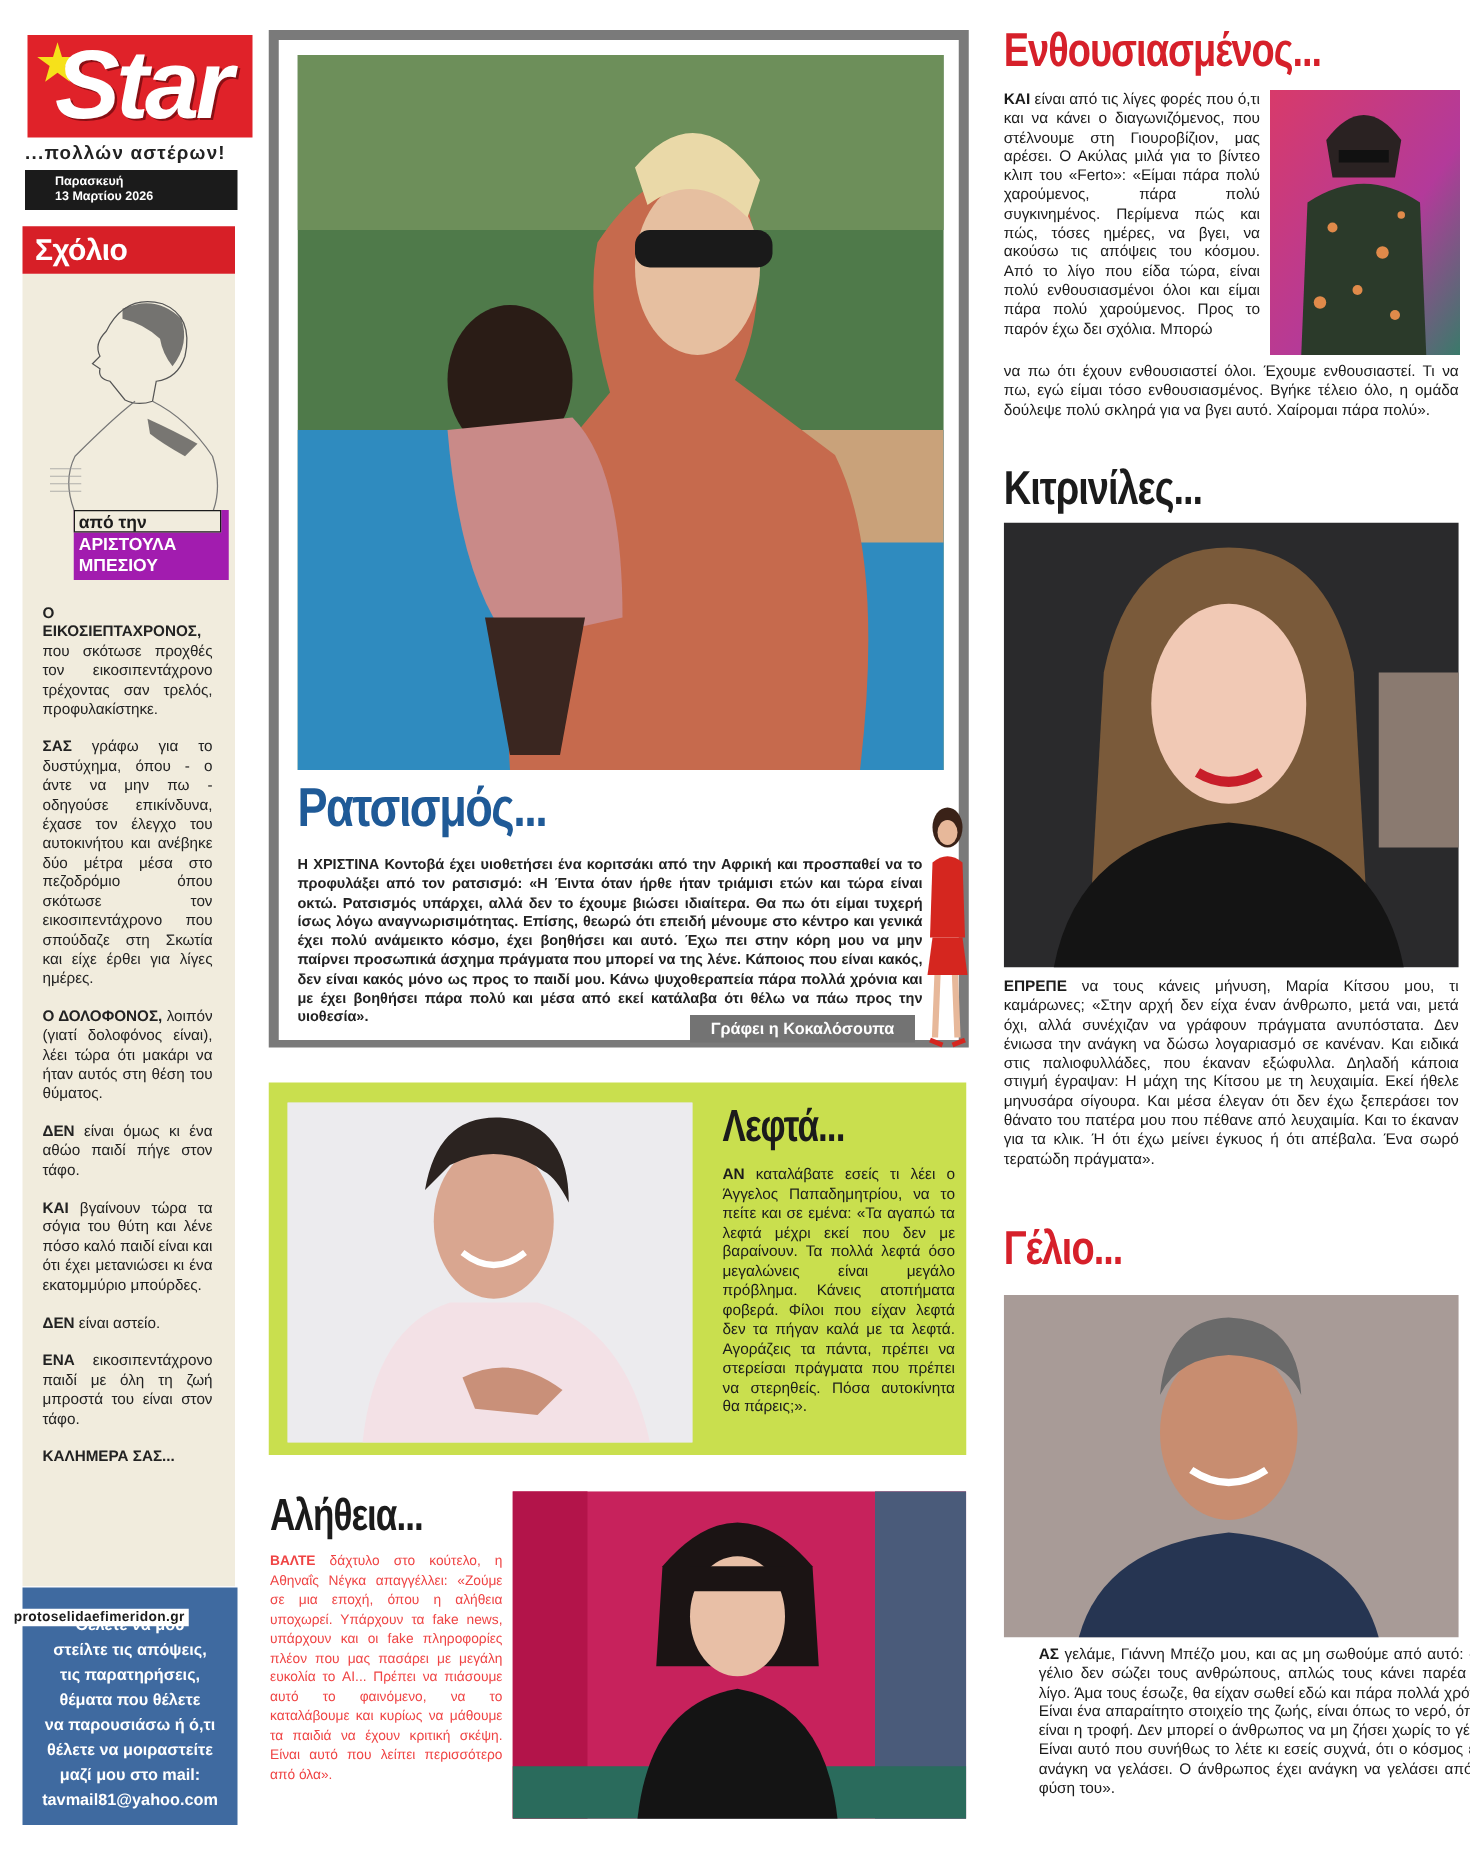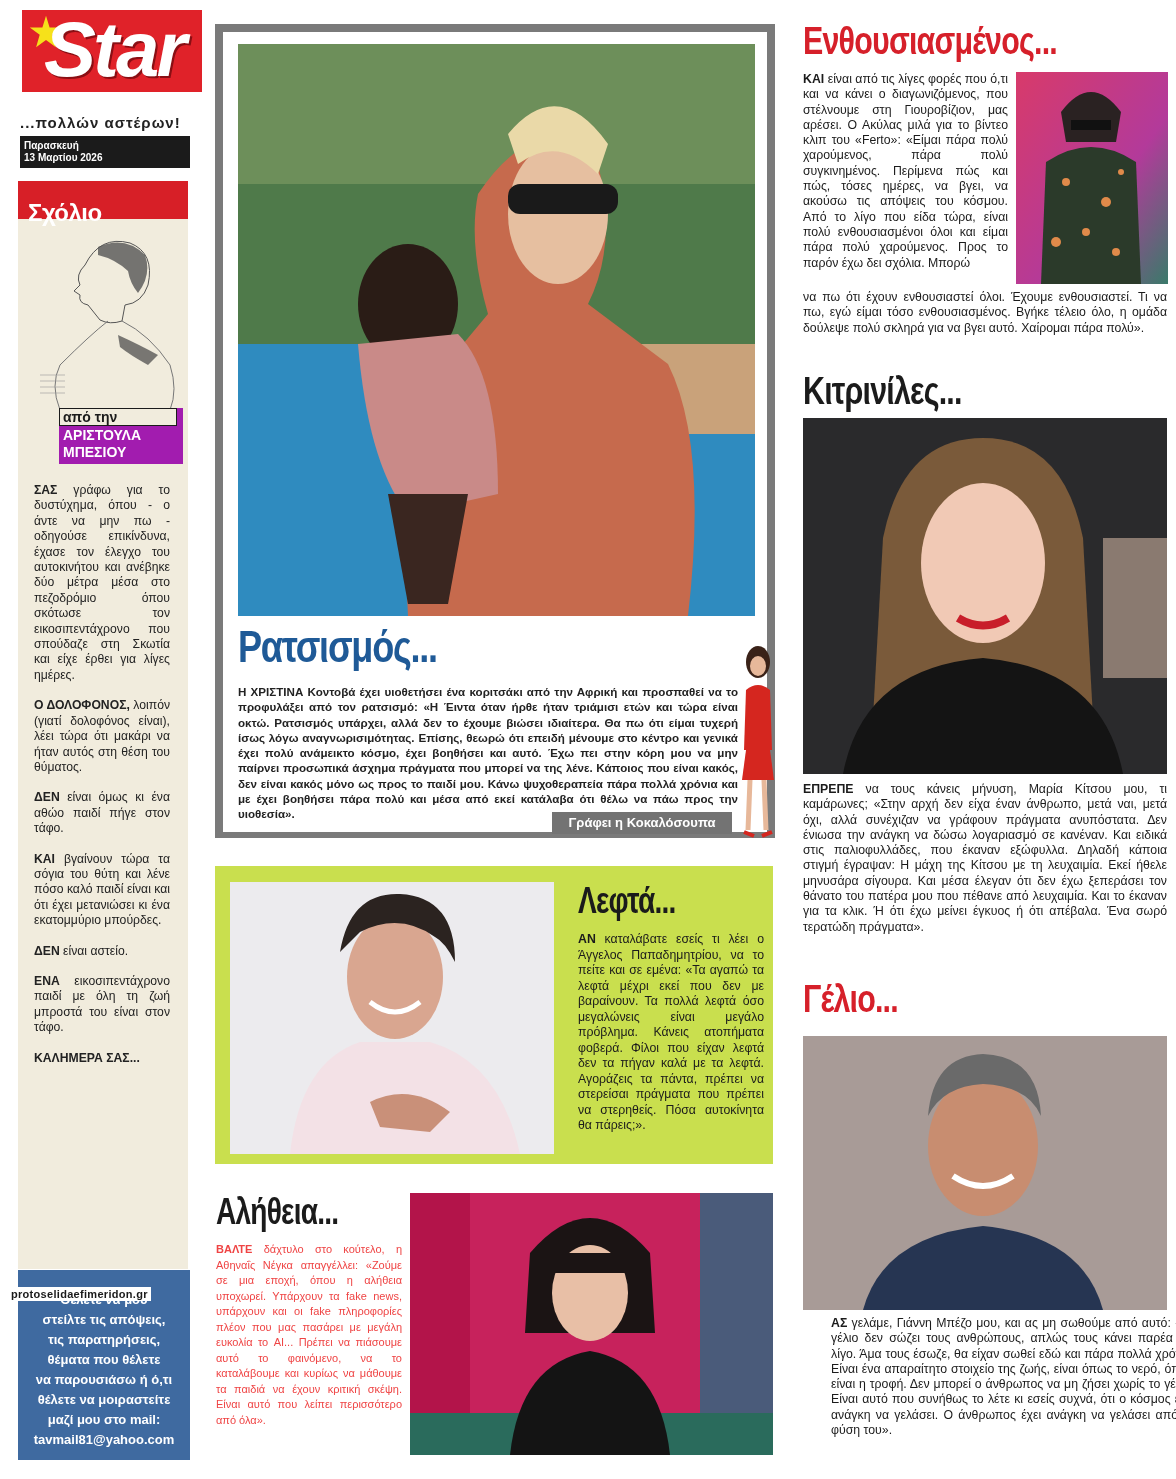--- a/index.html
+++ b/index.html
@@ -1,26 +1,26 @@
 <!DOCTYPE html>
 <html><head>
 <meta charset="utf-8">
 <style>
   * { box-sizing: border-box; margin: 0; padding: 0; }
   html, body { width: 1176px; height: 1479px; background: #ffffff; overflow: hidden; }
   body { position: relative; font-family: "Liberation Sans", sans-serif; color: #1a1a1a; }
   .abs { position: absolute; }
 
   
-  .logo { left: 22px; top: 10px; width: 180px; height: 82px; background: #e02229; overflow: hidden; }
+  .logo { left: 22px; top: 28px; width: 180px; height: 82px; background: #e02229; overflow: hidden; }
   .logo-text { position: absolute; left: 22px; top: -6px; font: italic bold 78px "Liberation Sans", sans-serif; color: #fff; letter-spacing: -3px; text-shadow: 2px 2px 0 #8a0f14; }
   .logo-star { position: absolute; left: 6px; top: 4px; width: 36px; height: 36px; }
   .tagline { left: 20px; top: 114px; font: bold 15px "Liberation Sans", sans-serif; letter-spacing: 1px; color: #222; }
-  .datebar { left: 20px; top: 136px; width: 170px; height: 32px; background: #1b1b1b; color: #fff; font: bold 10px "Liberation Sans", sans-serif; padding: 4px 4px; line-height: 12px; }
-  .scholio-head { left: 18px; top: 181px; width: 170px; height: 38px; background: #d71f27; color: #fff; font: bold 24px "Liberation Sans Narrow", "Liberation Sans", sans-serif; padding: 18px 10px; letter-spacing: -0.5px; transform-origin: left; }
+  .datebar { left: 20px; top: 136px; width: 170px; height: 32px; background: #1b1b1b; color: #fff; font: bold 10px "Liberation Sans", sans-serif; padding: 4px 24px; line-height: 12px; }
+  .scholio-head { left: 18px; top: 181px; width: 170px; height: 38px; background: #d71f27; color: #fff; font: bold 24px "Liberation Sans Narrow", "Liberation Sans", sans-serif; padding: 6px 10px; letter-spacing: -0.5px; transform-origin: left; }
   .scholio-panel { left: 18px; top: 219px; width: 170px; height: 1050px; background: #f1ecdd; }
   .sketch { left: 30px; top: 225px; width: 150px; height: 190px; }
   .author-box { left: 59px; top: 408px; width: 124px; height: 56px; background: #a21caf; }
   .author-pre { position: absolute; left: 0; top: 0; width: 118px; height: 18px; background: #f1ecdd; border: 1px solid #1b1b1b; font: bold 14px "Liberation Sans", sans-serif; color: #1b1b1b; padding-left: 3px; line-height: 16px; }
   .author-name { position: absolute; left: 4px; top: 19px; color: #fff; font: bold 14px "Liberation Sans", sans-serif; line-height: 17px; }
   .col-text { left: 34px; top: 483px; width: 136px; font-size: 12.2px; line-height: 15.4px; text-align: justify; color: #222; }
   .col-text p { margin-bottom: 15px; }
   .col-text b { font-weight: bold; }
   .contact-box { left: 18px; top: 1270px; width: 172px; height: 190px; background: #3f6aa0; color: #fff; text-align: center; font: bold 13px "Liberation Sans", sans-serif; line-height: 20px; padding-top: 20px; }
   .watermark { left: 8px; top: 1287px; background: #fff; color: #1a1a1a; font: bold 11px "Liberation Sans", sans-serif; padding: 1px 3px; letter-spacing: 0.3px; }
@@ -89,20 +89,21 @@
 
 <div class="abs author-box">
   <div class="author-pre">από την</div>
   <div class="author-name">
     <div>ΑΡΙΣΤΟΥΛΑ</div>
     <div>ΜΠΕΣΙΟΥ</div>
   </div>
 </div>
 
 <div class="abs col-text">
+  <p><b>Ο ΕΙΚΟΣΙΕΠΤΑΧΡΟΝΟΣ,</b><span> που σκότωσε προχθές τον εικοσιπεντάχρονο τρέχοντας σαν τρελός, προφυλακίστηκε.</span></p>
   <p><b>ΣΑΣ</b><span> γράφω για το δυστύχημα, όπου - ο άντε να μην πω - οδηγούσε επικίνδυνα, έχασε τον έλεγχο του αυτοκινήτου και ανέβηκε δύο μέτρα μέσα στο πεζοδρόμιο όπου σκότωσε τον εικοσιπεντάχρονο που σπούδαζε στη Σκωτία και είχε έρθει για λίγες ημέρες.</span></p>
   <p><b>Ο ΔΟΛΟΦΟΝΟΣ,</b><span> λοιπόν (γιατί δολοφόνος είναι), λέει τώρα ότι μακάρι να ήταν αυτός στη θέση του θύματος.</span></p>
   <p><b>ΔΕΝ</b><span> είναι όμως κι ένα αθώο παιδί πήγε στον τάφο.</span></p>
   <p><b>ΚΑΙ</b><span> βγαίνουν τώρα τα σόγια του θύτη και λένε πόσο καλό παιδί είναι και ότι έχει μετανιώσει κι ένα εκατομμύριο μπούρδες.</span></p>
   <p><b>ΔΕΝ</b><span> είναι αστείο.</span></p>
   <p><b>ΕΝΑ</b><span> εικοσιπεντάχρονο παιδί με όλη τη ζωή μπροστά του είναι στον τάφο.</span></p>
   <p><b>ΚΑΛΗΜΕΡΑ ΣΑΣ...</b></p>
 </div>
 
 <div class="abs contact-box">

